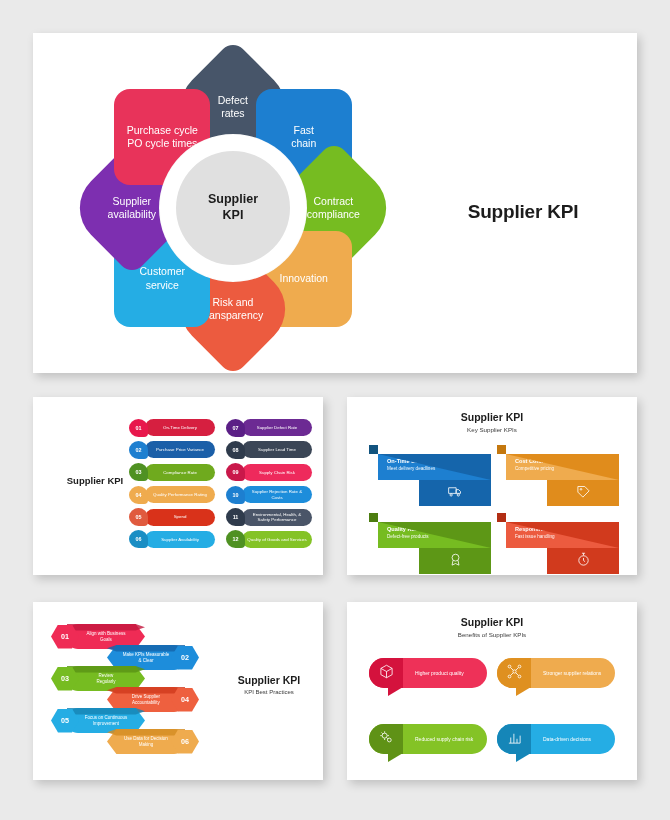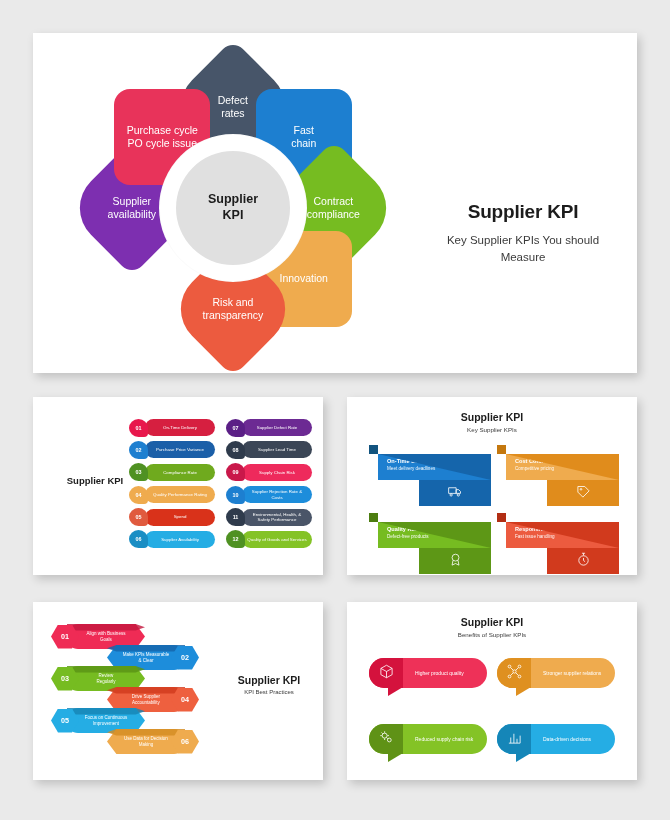--- a/index.html
+++ b/index.html
@@ -171,36 +171,38 @@
         </div>
         <div class="pnotch" style="left: 176.305px; top: 176.305px; width: 18px; height: 18px; background: rgb(210, 139, 44); clip-path: polygon(50% 100%, 0px 0px, 100% 0px); transform: rotate(135deg); z-index: 4;"></div>
         <div class="petal pet-square" style="left: 167.711px; top: 167.711px; background: rgb(239, 171, 78);">
           <div class="ptxt"><span>Innovation</span></div>
         </div>
         <div class="pnotch" style="left: 136px; top: 194px; width: 18px; height: 18px; background: rgb(196, 63, 39); clip-path: polygon(50% 100%, 0px 0px, 100% 0px); transform: rotate(180deg); z-index: 4;"></div>
         <div class="petal pet-diamond" style="left: 97px; top: 198px; background: rgb(236, 91, 63); transform: rotate(45deg);">
           <div class="ptxt" style="transform: rotate(-45deg);"><span>Risk and</span><br><span>transparency</span></div>
         </div>
         <div class="pnotch" style="left: 95.6949px; top: 176.305px; width: 18px; height: 18px; background: rgb(26, 130, 173); clip-path: polygon(50% 100%, 0px 0px, 100% 0px); transform: rotate(225deg); z-index: 4;"></div>
+        <div class="petal pet-square" style="left: 26.2893px; top: 167.711px; background: rgb(37, 173, 228);">
+          <div class="ptxt"><span>Customer</span><br><span>service</span></div>
+        </div>
         <div class="pnotch" style="left: 78px; top: 136px; width: 18px; height: 18px; background: rgb(92, 31, 133); clip-path: polygon(50% 100%, 0px 0px, 100% 0px); transform: rotate(270deg); z-index: 4;"></div>
         <div class="petal pet-diamond" style="left: -4px; top: 97px; background: rgb(125, 47, 176); transform: rotate(45deg);">
           <div class="ptxt" style="transform: rotate(-45deg);"><span>Supplier</span><br><span>availability</span></div>
         </div>
         <div class="pnotch" style="left: 95.6949px; top: 95.6949px; width: 18px; height: 18px; background: rgb(187, 32, 68); clip-path: polygon(50% 100%, 0px 0px, 100% 0px); transform: rotate(-45deg); z-index: 4;"></div>
         <div class="petal pet-square" style="left: 26.2893px; top: 26.2893px; background: rgb(232, 51, 90);">
-          <div class="ptxt"><span>Purchase cycle</span><br><span>PO cycle issue</span></div>
+          <div class="ptxt"><span>Purchase cycle</span><br><span>PO cycle times</span></div>
         </div>
         <div class="ring"></div>
         <div class="hub">
           <span>Supplier<br>KPI</span>
         </div>
       </div>
     <div style="position:absolute; left:395px; top:168px; width:190px; text-align:center;">
       <div style="font-size:19px; font-weight:bold; color:#1c1c1c; letter-spacing:-0.2px;">Supplier KPI</div>
-      <div style="font-size:11.5px; color:#3b3b3b; margin-top:9px; line-height:1.45;">Key Supplier KPIs You should Measure</div>
     </div>
   </div>
 
   <div class="slide" id="slide-list">
     <div class="list-title">Supplier KPI</div>
     <div class="pill-col c1" id="pill-col-1">
         <div class="pill-row">
           <div class="pill-bar" style="background: rgb(214, 31, 64);">On-Time Delivery</div>
           <div class="pill-num" style="background: rgb(232, 23, 76);">01</div>
         </div>

